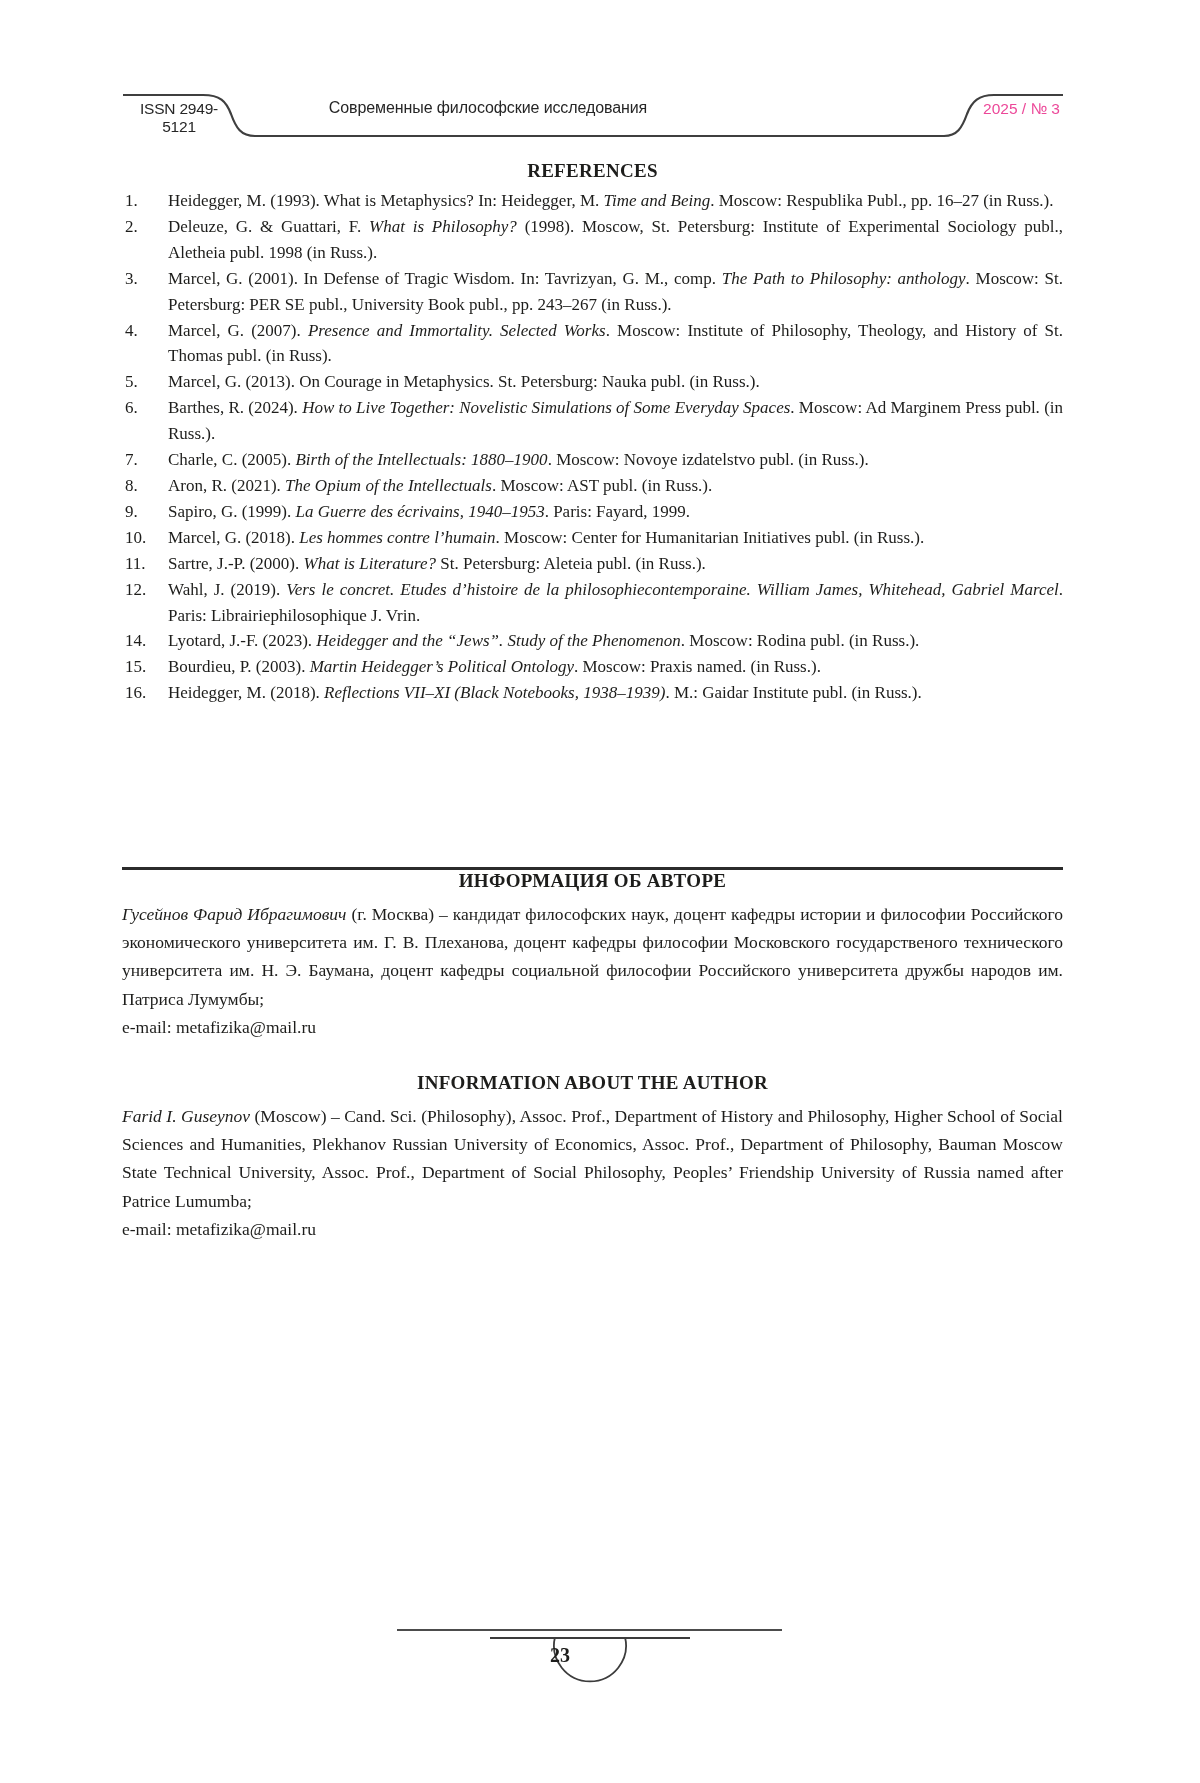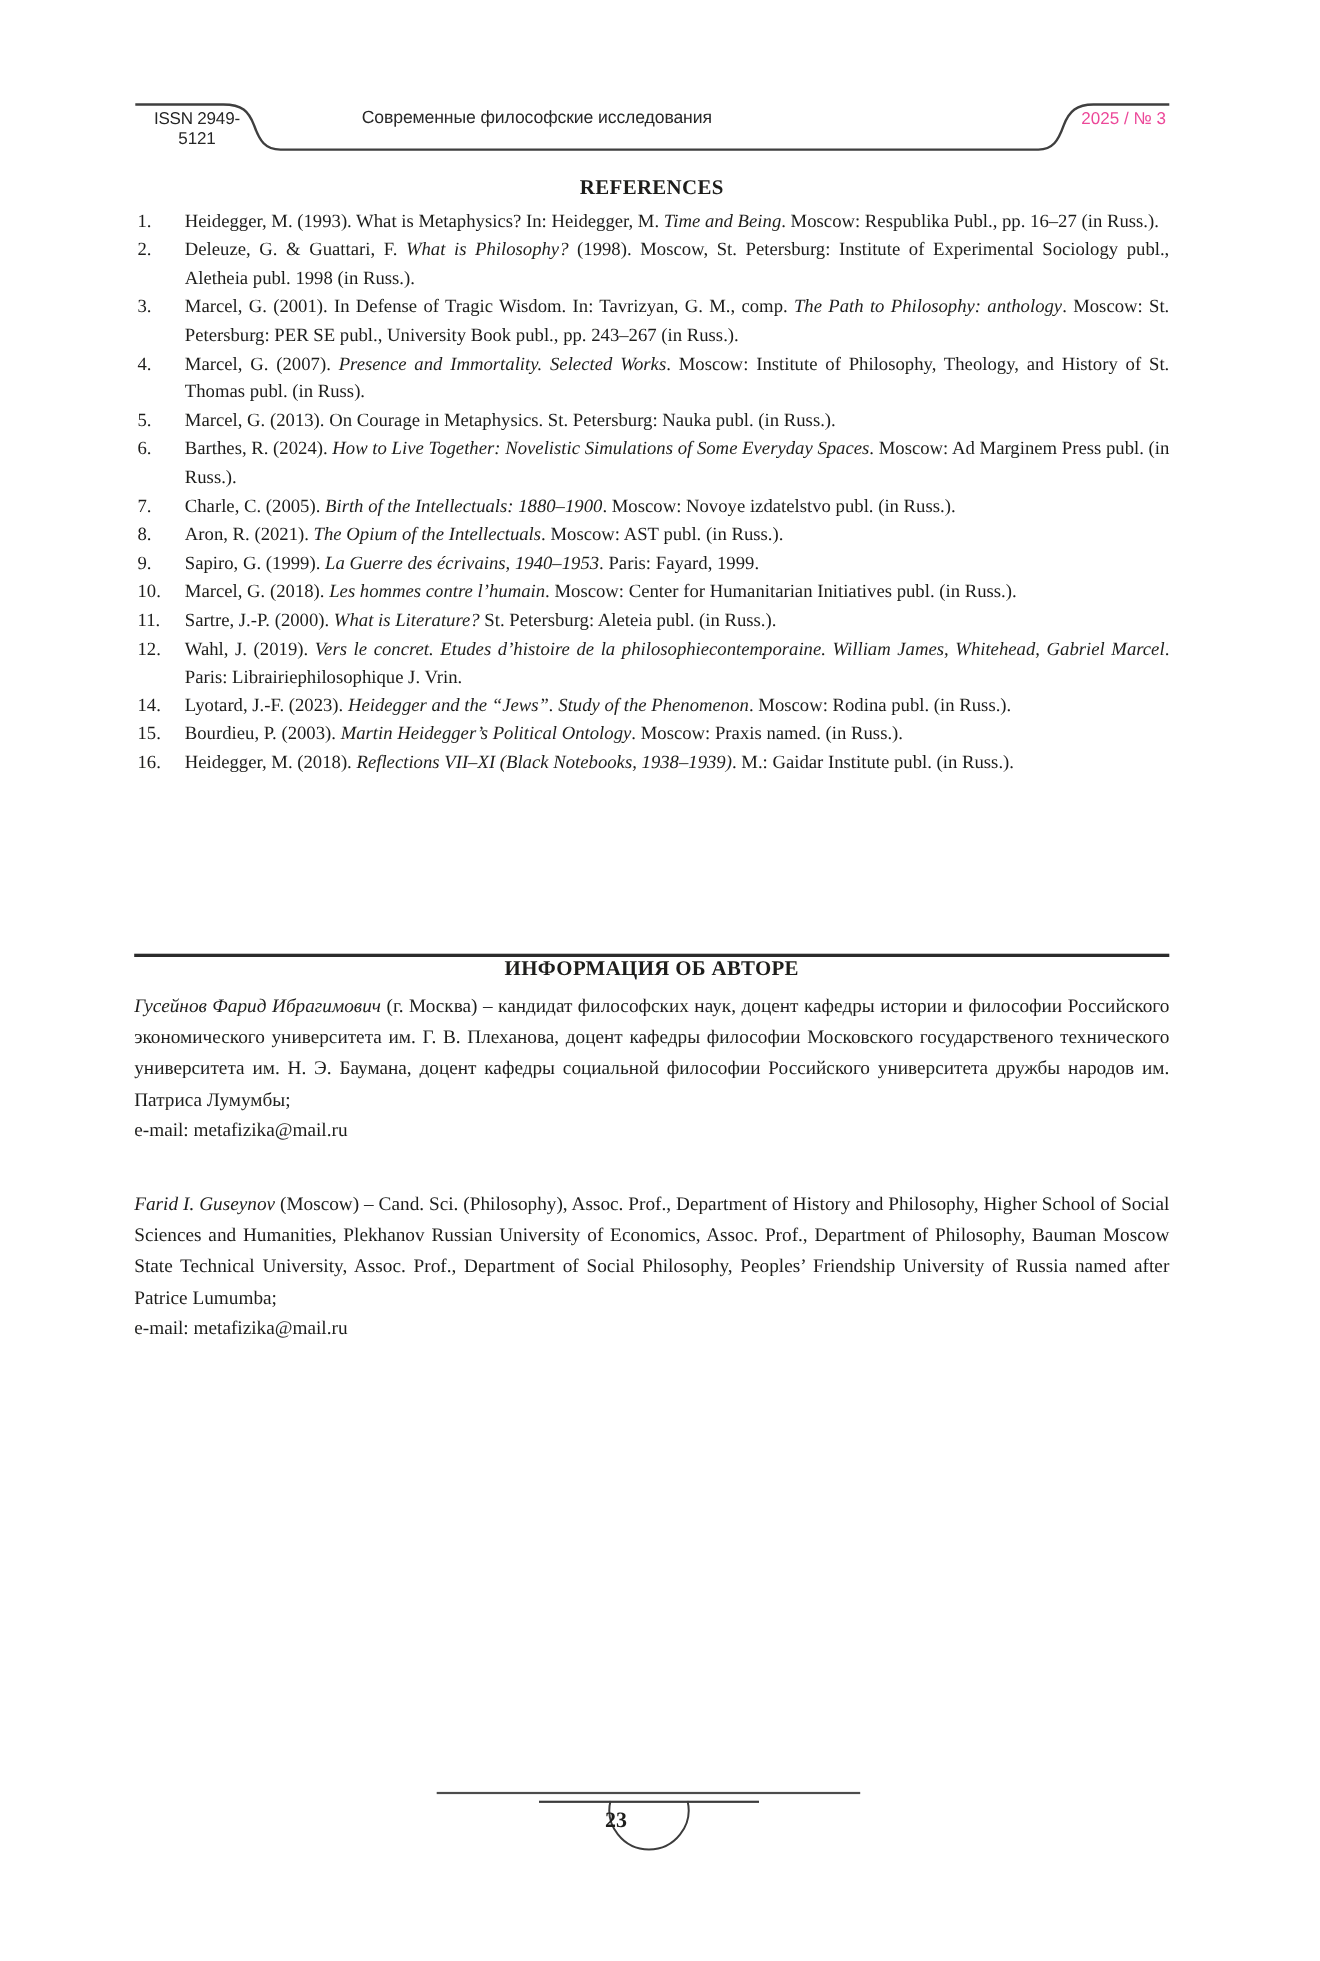--- a/index.html
+++ b/index.html
@@ -92,20 +92,21 @@
 
 <div class="divider"></div>
 
 <div class="author-ru">
   <h2 class="section-heading">ИНФОРМАЦИЯ ОБ АВТОРЕ</h2>
   <p class="author-par"><span class="author-name">Гусейнов Фарид Ибрагимович</span><span> (г. Москва) – кандидат философских наук, доцент кафедры истории и философии Российского экономического университета им. Г. В. Плеханова, доцент кафедры философии Московского государственого технического университета им. Н. Э. Баумана, доцент кафедры социальной философии Российского университета дружбы народов им. Патриса Лумумбы;</span></p>
   <p class="author-email">e-mail: metafizika@mail.ru</p>
 </div>
 
 <div class="author-en">
+  <h2 class="section-heading">INFORMATION ABOUT THE AUTHOR</h2>
   <p class="author-par"><span class="author-name">Farid I. Guseynov</span><span> (Moscow) – Cand. Sci. (Philosophy), Assoc. Prof., Department of History and Philosophy, Higher School of Social Sciences and Humanities, Plekhanov Russian University of Economics, Assoc. Prof., Department of Philosophy, Bauman Moscow State Technical University, Assoc. Prof., Department of Social Philosophy, Peoples’ Friendship University of Russia named after Patrice Lumumba;</span></p>
   <p class="author-email">e-mail: metafizika@mail.ru</p>
 </div>
 
 <div class="footer-line-long"></div>
 <div class="footer-line-short"></div>
 <svg class="footer-arc" width="80" height="50" viewBox="0 0 80 50">
   <path d="M 5,0 A 36 36 0 1 0 75,0" fill="none" stroke="#3c3c3c" stroke-width="1.8"></path>
 </svg>
 <div class="footer-page">23</div>

